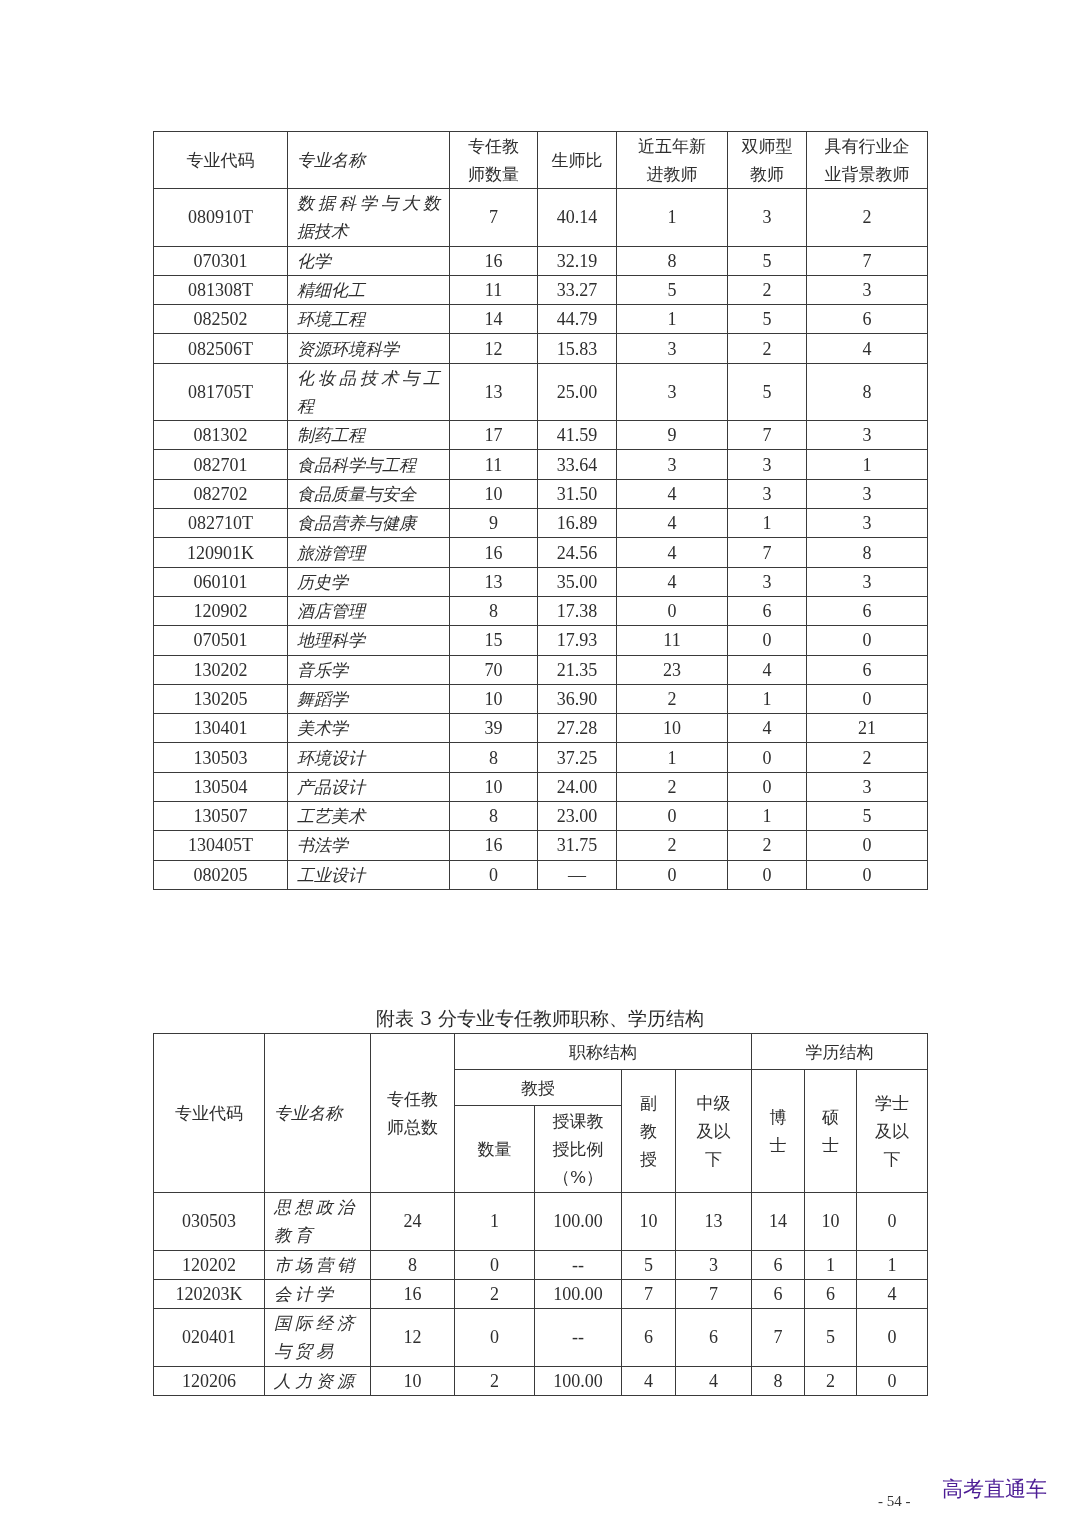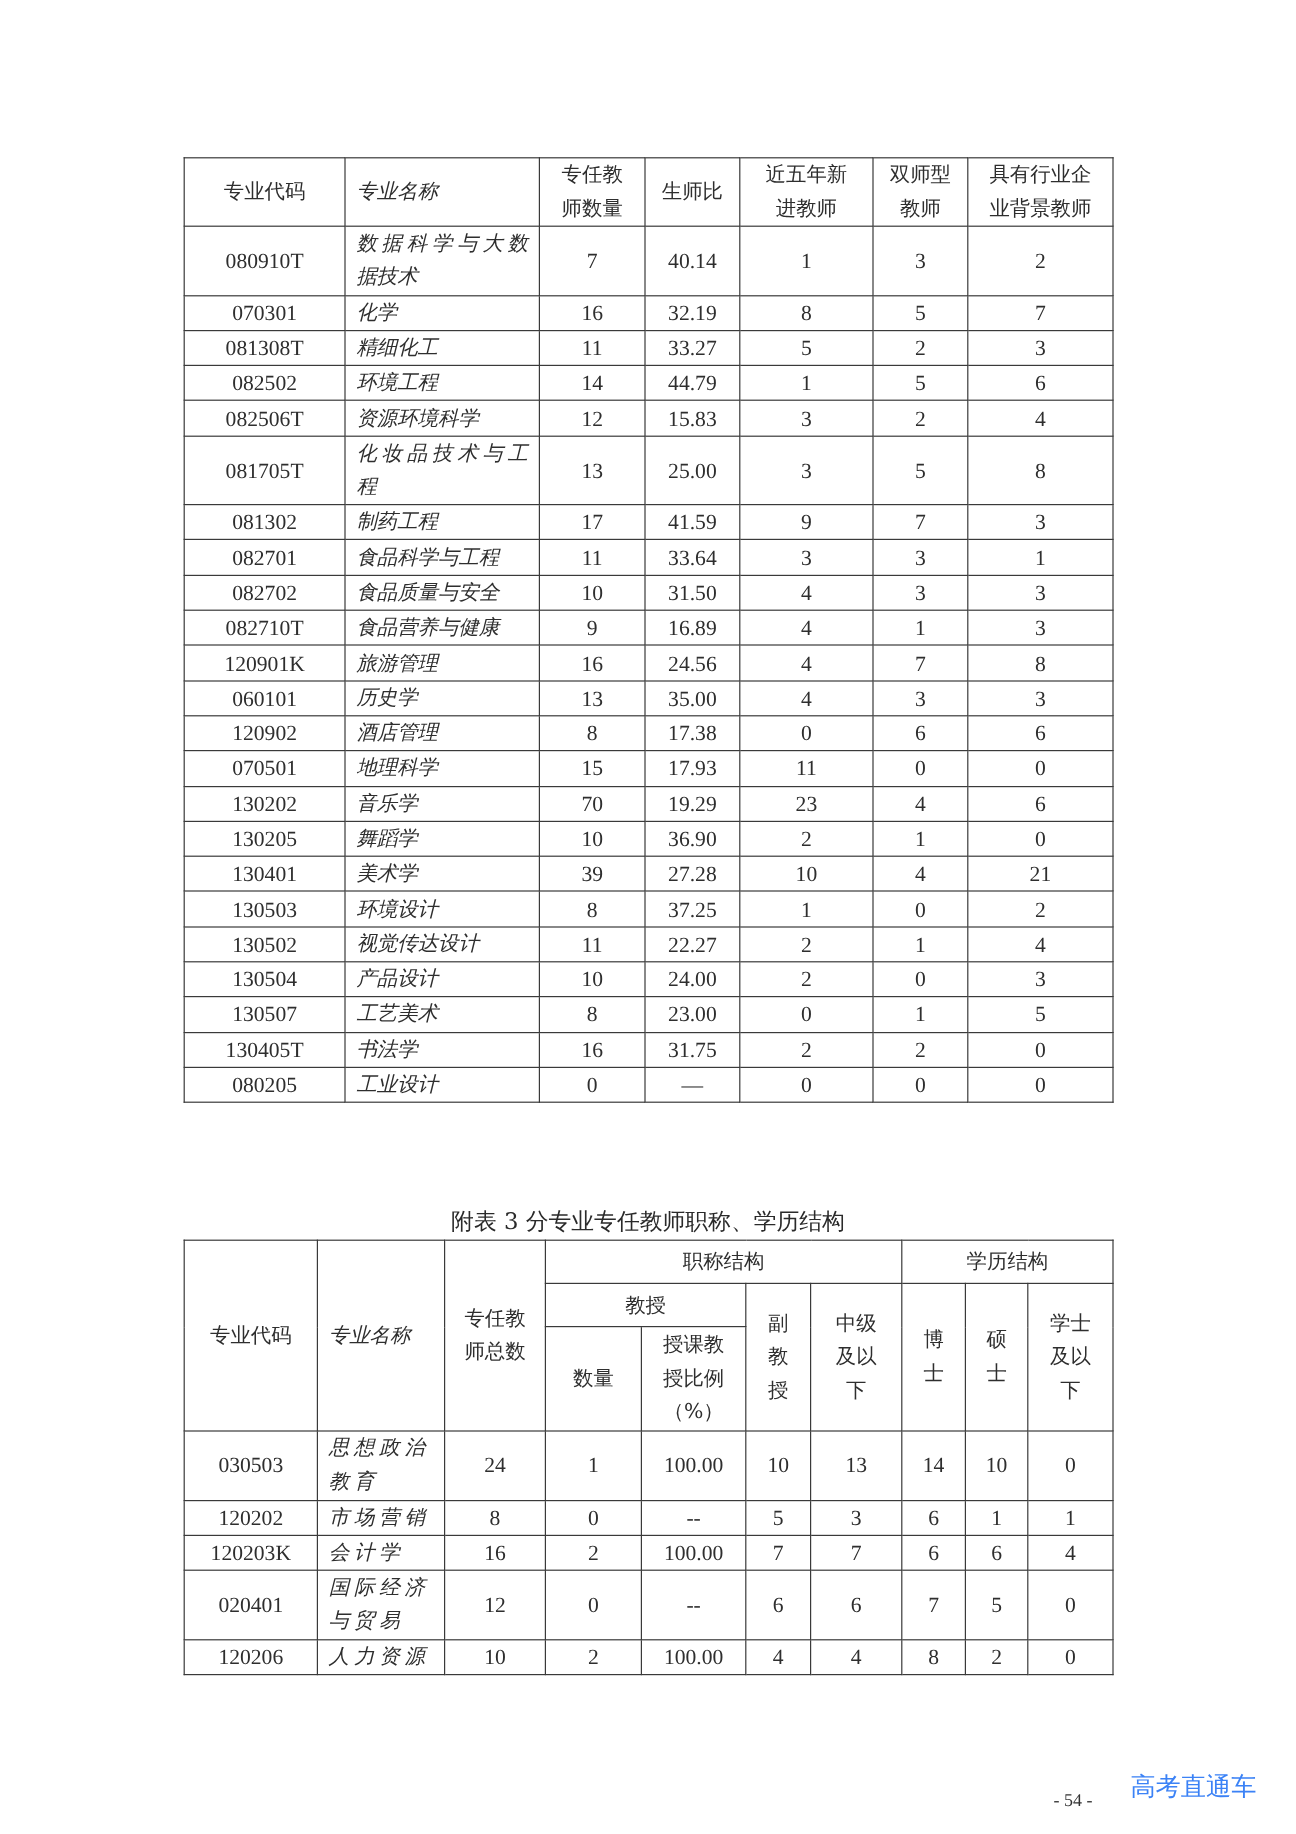--- a/index.html
+++ b/index.html
@@ -7,21 +7,21 @@
          font-family:"DejaVu Serif","Liberation Serif",serif; color:#2a2a2a; }
   table { border-collapse:collapse; position:absolute; table-layout:fixed; }
   td, th { border:1.3px solid #3a3a3a; padding:0; font-weight:normal; font-size:17px; line-height:28px; color:#2e2e2e; }
   .c { text-align:center; }
   .l { text-align:left; padding-left:9px;font-style:italic; }
   .num { font-family:"Liberation Serif","DejaVu Serif",serif; font-size:18px; }
   #t1 { left:153px; top:131px; width:774px; }
   #t2 { left:153px; top:1033px; width:774px; }
   .caption { position:absolute; left:153px; width:774px; top:1004px; text-align:center; font-size:19px; line-height:28px; color:#2a2a2a; }
   .pageno { position:absolute; left:878px; top:1493px; font-size:15px; font-family:"Liberation Serif",serif; color:#333; }
-  .watermark { position:absolute; left:942px; top:1475px; font-size:21px; font-family:"DejaVu Sans","Liberation Sans",sans-serif; color:#3b82f6; }
+  .watermark { position:absolute; left:942px; top:1475px; font-size:21px; font-family:"DejaVu Sans","Liberation Sans",sans-serif; color:#4c1d95; }
   .spaced { letter-spacing:4px; }
 </style>
 </head>
 <body>
 
 <table id="t1">
   <colgroup>
     <col style="width:134px">
       <col style="width:162px">
       <col style="width:88px">
@@ -165,21 +165,21 @@
         <td class="c num">15</td>
         <td class="c num">17.93</td>
         <td class="c num">11</td>
         <td class="c num">0</td>
         <td class="c num">0</td>
       </tr>
       <tr style="height: 29.3px;">
         <td class="c num">130202</td>
         <td class="l">音乐学</td>
         <td class="c num">70</td>
-        <td class="c num">19.29</td>
+        <td class="c num">21.35</td>
         <td class="c num">23</td>
         <td class="c num">4</td>
         <td class="c num">6</td>
       </tr>
       <tr style="height: 29.3px;">
         <td class="c num">130205</td>
         <td class="l">舞蹈学</td>
         <td class="c num">10</td>
         <td class="c num">36.90</td>
         <td class="c num">2</td>
@@ -196,29 +196,20 @@
         <td class="c num">21</td>
       </tr>
       <tr style="height: 29.3px;">
         <td class="c num">130503</td>
         <td class="l">环境设计</td>
         <td class="c num">8</td>
         <td class="c num">37.25</td>
         <td class="c num">1</td>
         <td class="c num">0</td>
         <td class="c num">2</td>
-      </tr>
-      <tr style="height: 29.3px;">
-        <td class="c num">130502</td>
-        <td class="l">视觉传达设计</td>
-        <td class="c num">11</td>
-        <td class="c num">22.27</td>
-        <td class="c num">2</td>
-        <td class="c num">1</td>
-        <td class="c num">4</td>
       </tr>
       <tr style="height: 29.3px;">
         <td class="c num">130504</td>
         <td class="l">产品设计</td>
         <td class="c num">10</td>
         <td class="c num">24.00</td>
         <td class="c num">2</td>
         <td class="c num">0</td>
         <td class="c num">3</td>
       </tr>

